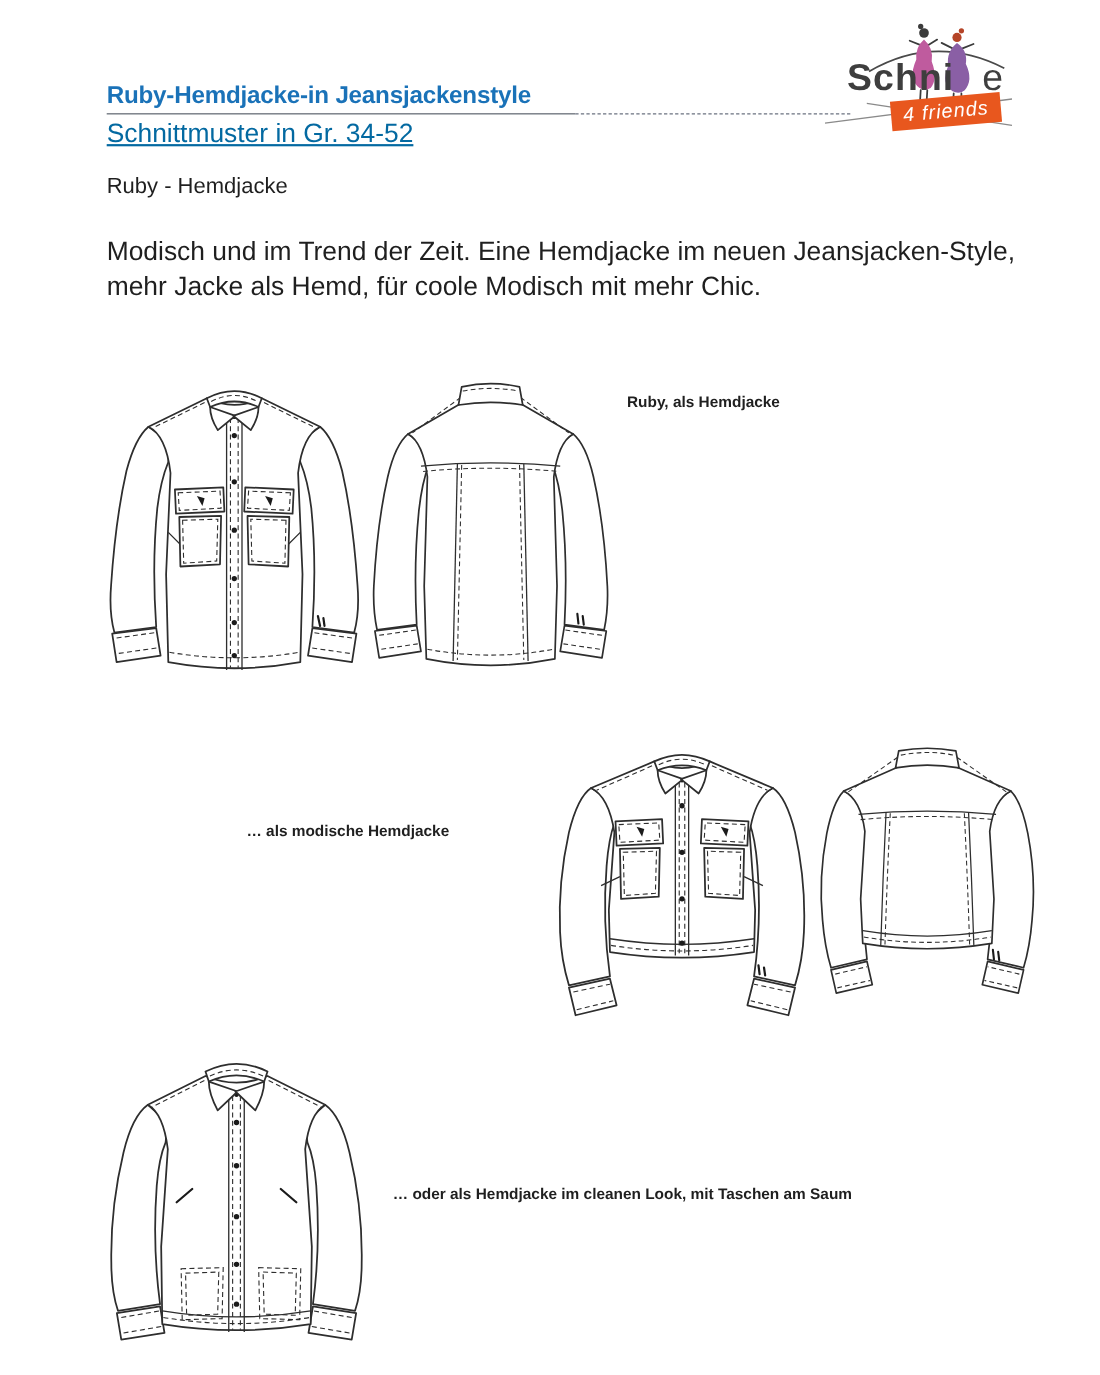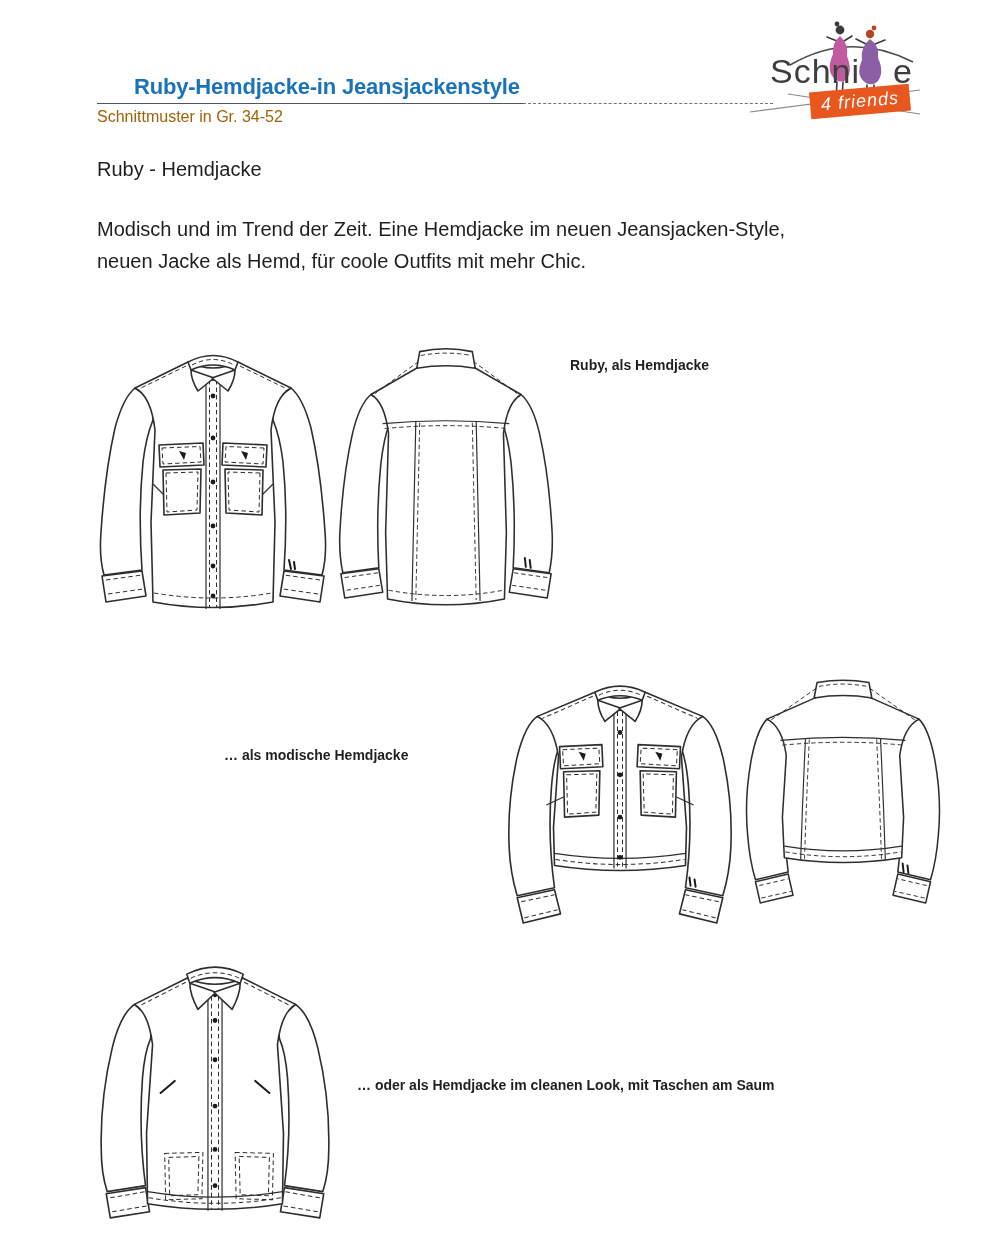--- a/index.html
+++ b/index.html
@@ -1,38 +1,38 @@
 <!DOCTYPE html>
 <html><head>
 <meta charset="utf-8">
 <style>
   html,body{margin:0;padding:0;background:#ffffff;}
   .page{position:relative;width:1000px;height:1250px;background:#fff;overflow:hidden;
         font-family:"Liberation Sans", sans-serif;color:#1f1f1f;}
   .abs{position:absolute;}
 
   
-  .hdr-title{left:97px;top:74px;font-size:22px;font-weight:bold;color:#1a72b8;letter-spacing:-0.2px;margin-left:37px;}
+  .hdr-title{left:97px;top:74px;font-size:22px;font-weight:bold;color:#1a72b8;letter-spacing:-0.2px;}
   .hdr-divider-solid{left:97px;top:103px;width:426px;height:0;border-top:1.6px solid #4d5560;}
   .hdr-divider-dash{left:523px;top:103px;width:250px;height:0;border-top:1.6px dashed #6b7280;}
-  .hdr-sub{left:97px;top:108px;font-size:16px;color:#a16207;}
+  .hdr-sub{left:97px;top:108px;font-size:24px;color:#0369a1;text-decoration:underline;}
 
   
   .logo{left:748px;top:10px;width:178px;height:120px;}
   .logo svg{position:absolute;left:0;top:0;}
   .logo-word{position:absolute;top:44px;font-size:34px;font-weight:300;color:#3e3e3e;line-height:34px;}
-  .logo-word.start{left:22px;letter-spacing:1px;}
+  .logo-word.start{left:22px;letter-spacing:1px;font-weight:bold;}
   .logo-word.end{left:145px;}
   .logo-banner{position:absolute;left:62px;top:78px;width:100px;height:27px;background:#e8571e;
                transform:rotate(-5deg);display:flex;align-items:center;justify-content:center;
                color:#fff;font-size:18px;font-style:italic;letter-spacing:1px;}
 
   
   .heading{left:97px;top:158px;font-size:20px;font-weight:normal;}
-  .para{left:97px;top:213px;font-size:20px;line-height:32px;}
+  .para{left:97px;top:213px;font-size:24px;line-height:32px;}
   .para span{display:block;}
   .caption{font-size:14px;font-weight:bold;}
   .cap1{left:570px;top:357px;}
   .cap2{left:224px;top:747px;}
   .cap3{left:357px;top:1057px;margin-top:20px;}
 
   
   .o{fill:#ffffff;stroke:#2e2e2e;stroke-width:1.6;stroke-linejoin:round;}
   .l{fill:none;stroke:#2e2e2e;stroke-width:1.2;}
   .d{fill:none;stroke:#2e2e2e;stroke-width:1;stroke-dasharray:4.5 3;}
@@ -72,21 +72,21 @@
       </g>
     </svg>
     <span class="logo-word start">Schni</span>
     <span class="logo-word end">e</span>
     <div class="logo-banner">4 friends</div>
   </div>
 
   <div class="abs heading">Ruby - Hemdjacke</div>
   <div class="abs para">
     <span>Modisch und im Trend der Zeit. Eine Hemdjacke im neuen Jeansjacken-Style,</span>
-    <span>neuen Jacke als Hemd, für coole Outfits mit mehr Chic.</span>
+    <span>mehr Jacke als Hemd, für coole Modisch mit mehr Chic.</span>
   </div>
 
   <svg class="abs" style="left:93px;top:332px;" width="240" height="312" viewBox="0 0 240 312">
 
     <path class="o" d="M42,56 Q30,66 22,96 Q12,140 8,200 Q6,225 11,243 L49,238 Q45,180 50,130 Q53,105 60,88 L62,70 Z"></path>
     <path class="o" d="M198,56 Q210,66 218,96 Q228,140 232,200 Q234,225 229,243 L191,238 Q195,180 190,130 Q187,105 180,88 L178,70 Z"></path>
     <path class="o" d="M9,244 L49,239 L53,264 L13,270 Z"></path>
     <path class="d" d="M13,248 L49,243 M15,262 L50,257"></path>
     <path class="o" d="M231,244 L191,239 L187,264 L227,270 Z"></path>
     <path class="d" d="M227,248 L191,243 M225,262 L190,257"></path>

